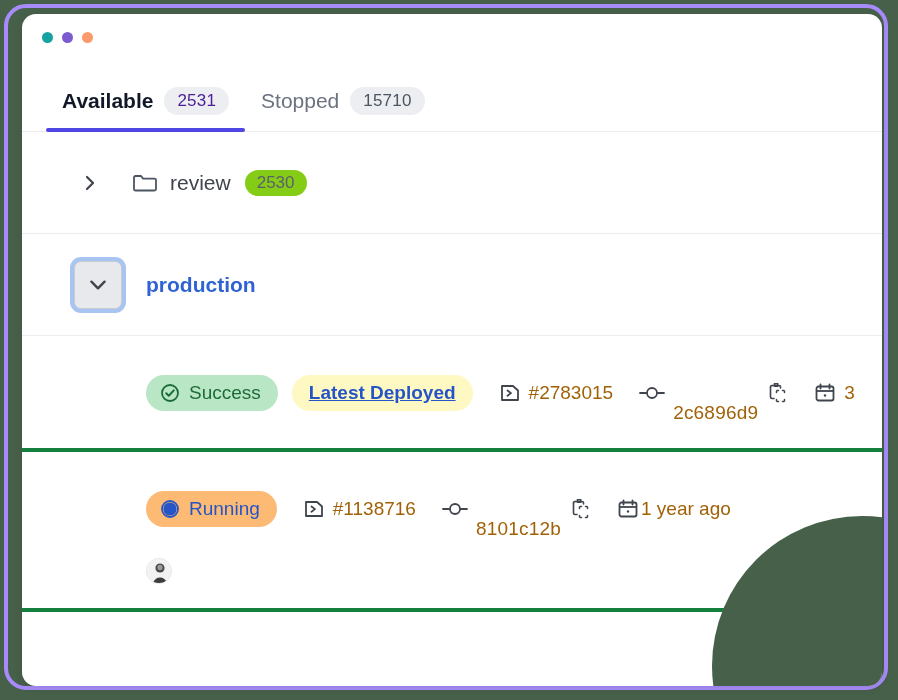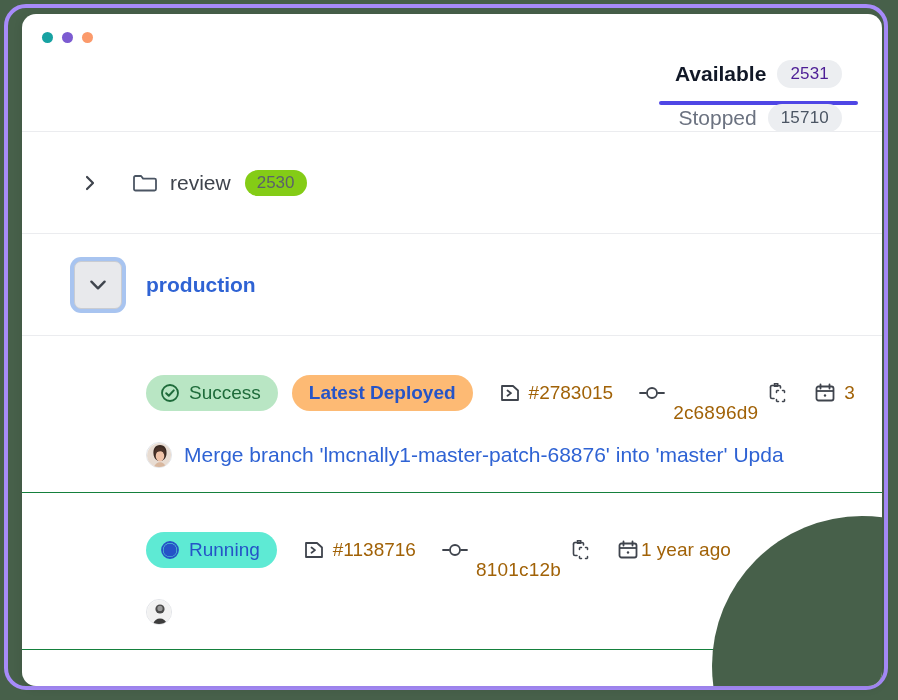--- a/index.html
+++ b/index.html
@@ -58,21 +58,20 @@
   .dot { width: 11px; height: 11px; border-radius: 50%; }
 
   
   .tabs {
     display: flex;
     align-items: flex-end;
     padding: 0 24px;
     height: 72px;
     border-bottom: 1px solid #ebecef;
     position: relative;
-    flex-direction: column;
   }
   .tab {
     display: flex; align-items: center; gap: 11px;
     padding: 0 16px 16px 16px;
     font-size: 21px;
     color: #6b7280;
     cursor: pointer;
     position: relative;
   }
   .tab.active { color: #111827; font-weight: bold; }
@@ -136,46 +135,47 @@
     color: #5b616b;
     border-radius: 999px;
     padding: 3px 12px;
     font-size: 17px;
     margin-left: 14px;
   }
 
   
   .deploy-row {
     padding: 26px 24px 24px 24px;
-    border-bottom: 1px solid #15803d;
+    border-bottom: 4px solid #15803d;
     text-align: center;
   }
   .deploy-meta {
     display: flex;
     align-items: center;
     gap: 14px;
     padding-left: 100px;
     white-space: nowrap;
   }
   .badge {
     display: inline-flex;
     align-items: center;
     gap: 9px;
     border-radius: 999px;
     padding: 7px 17px 7px 14px;
     font-size: 19px;
     font-weight: normal;
     white-space: nowrap;
   }
   .badge-success { background: #b9e6c4; color: #1e6b3a; }
-  .badge-running { background: #5eead4; color: #2554c7; }
+  .badge-running { background: #fdba74; color: #2554c7; }
   .badge-plain {
-    background: #fdba74; color: #2554c7;
+    background: #fef9c3; color: #2554c7;
     padding: 7px 17px;
     font-weight: bold;
+    text-decoration: underline;
   }
   .meta-item {
     display: inline-flex;
     align-items: center;
     gap: 8px;
     font-size: 19px;
     color: #a16207;
     margin-left: 12px;
     white-space: nowrap;
   }
@@ -306,39 +306,20 @@
               <rect x="2.5" y="4.5" width="17" height="14" rx="2" stroke="#3f444d" stroke-width="1.8"></rect>
               <path d="M2.5 9h17" stroke="#3f444d" stroke-width="1.8"></path>
               <path d="M6.5 2.5v4M15.5 2.5v4" stroke="#3f444d" stroke-width="1.8" stroke-linecap="round"></path>
               <circle cx="11" cy="13.5" r="1.2" fill="#3f444d"></circle>
             </svg>
           </span>
           <span>3</span>
         </span>
       </div>
 
-      <div class="deploy-title">
-        <span class="avatar">
-          <svg width="26" height="26" viewBox="0 0 26 26">
-            <defs>
-              <clipPath id="cp1">
-                  <circle cx="13" cy="13" r="13"></circle>
-                </clipPath>
-            </defs>
-            <g clip-path="url(#cp1)">
-              <rect width="26" height="26" fill="#e8dcd2"></rect>
-              <path d="M13 2c5 0 7 4 6.5 9-.4 4-2.6 7-6.5 7s-6.1-3-6.5-7C6 6 8 2 13 2z" fill="#3b2a22"></path>
-              <ellipse cx="13" cy="13" rx="4.3" ry="5.4" fill="#f0c3a8"></ellipse>
-              <path d="M13 4.2c3.6 0 5.3 2.3 5.3 5.4 0 1.4-.5 2.3-.9 2.3-.6 0-.4-2-1.4-2.8-1.2-1-3.5-1-6 0-1 .4-1.3 2.8-1.9 2.8-.4 0-.6-1-.6-2.3 0-3.1 1.9-5.4 5.5-5.4z" fill="#4a3228"></path>
-              <path d="M6.5 26c.8-4.6 3.3-6.8 6.5-6.8s5.7 2.2 6.5 6.8H6.5z" fill="#d8b79e"></path>
-            </g>
-          </svg>
-        </span>
-        <span class="commit-link">Merge branch 'lmcnally1-master-patch-68876' into 'master' Upda</span>
-      </div>
     </div>
 
     <div class="deploy-row">
       <div class="deploy-meta">
 
         <span class="badge badge-running">
           <span>
             <svg width="20" height="20" viewBox="0 0 20 20" fill="none">
               <circle cx="10" cy="10" r="8" stroke="#2554c7" stroke-width="1.8"></circle>
               <path d="M10 10V3.4a6.6 6.6 0 010 13.2 6.6 6.6 0 010-13.2z" fill="#2554c7"></path>

